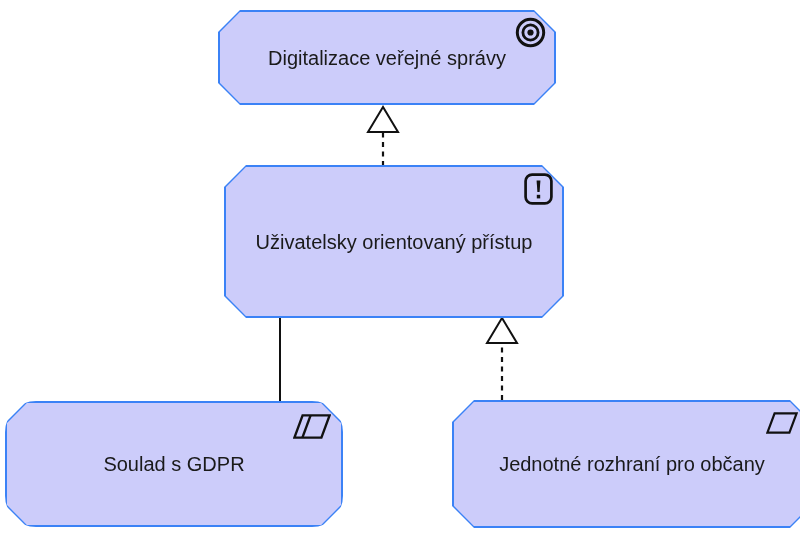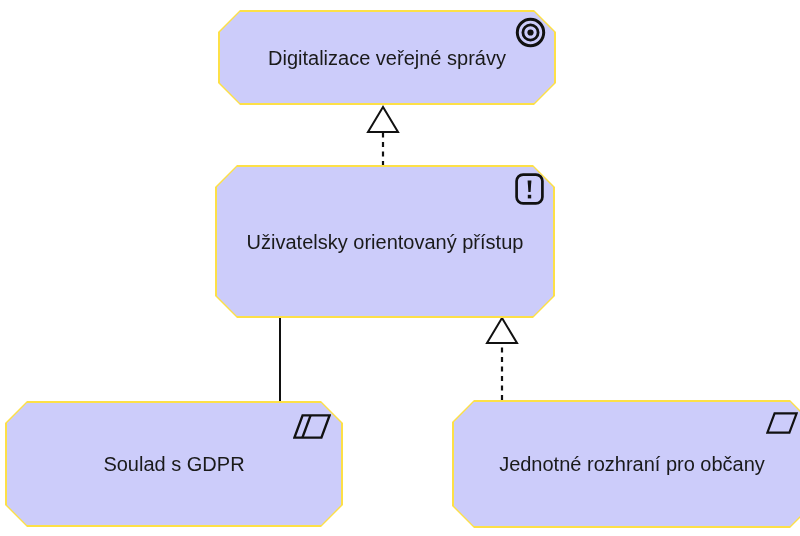--- a/index.html
+++ b/index.html
@@ -2,21 +2,21 @@
 <html><head>
 <meta charset="utf-8">
 <style>
   html,body{margin:0;padding:0;background:#ffffff;}
   .canvas{
     position:relative;width:800px;height:536px;background:#ffffff;overflow:hidden;
     font-family:"Liberation Sans","DejaVu Sans",sans-serif;
   }
   svg.connections{position:absolute;left:0;top:0;z-index:1;}
   .node{
-    position:absolute;z-index:2;background:#fde047;
+    position:absolute;z-index:2;background:#3b82f6;
     clip-path:polygon(22px 0, calc(100% - 22px) 0, 100% 22px, 100% calc(100% - 22px),
       calc(100% - 22px) 100%, 22px 100%, 0 calc(100% - 22px), 0 22px);
   }
   .node-fill{
     position:absolute;inset:1.6px;background:#ccccfa;
     clip-path:polygon(20.8px 0, calc(100% - 20.8px) 0, 100% 20.8px, 100% calc(100% - 20.8px),
       calc(100% - 20.8px) 100%, 20.8px 100%, 0 calc(100% - 20.8px), 0 20.8px);
   }
   .label{
     position:absolute;inset:0;display:flex;align-items:center;justify-content:center;
@@ -57,33 +57,33 @@
     <span class="icon icon-goal">
       <svg width="33" height="33" viewBox="0 0 33 33">
         <circle cx="16.5" cy="16.5" r="13.2" fill="none" stroke="#111111" stroke-width="3"></circle>
         <circle cx="16.5" cy="16.5" r="7.6" fill="none" stroke="#111111" stroke-width="2.8"></circle>
         <circle cx="16.5" cy="16.5" r="3.1" fill="#111111"></circle>
       </svg>
     </span>
     <div class="label">Digitalizace veřejné správy</div>
   </div>
 
-  <div class="node" style="left:215px;top:165px;width:340px;height:153px;text-decoration:underline;">
+  <div class="node" style="left:224px;top:165px;width:340px;height:153px;text-decoration:underline;">
     <div class="node-fill"></div>
     <span class="icon icon-principle">
       <svg width="29" height="32" viewBox="0 0 29 32">
         <rect x="1.6" y="1.6" width="25.8" height="28.8" rx="6.5" fill="none" stroke="#111111" stroke-width="2.7"></rect>
         <path d="M12.6 7.5 L16.4 7.5 L15.6 19 L13.4 19 Z" fill="#111111"></path>
         <rect x="12.8" y="21.8" width="3.4" height="3.6" fill="#111111"></rect>
       </svg>
     </span>
     <div class="label pad-mid">Uživatelsky orientovaný přístup</div>
   </div>
 
-  <div class="node" style="left:5px;top:401px;width:338px;height:126px;">
+  <div class="node" style="left:5px;top:401px;width:338px;height:126px;border-radius:31px;">
     <div class="node-fill"></div>
     <span class="icon icon-constraint">
       <svg width="38" height="25" viewBox="0 0 38 25">
         <polygon points="9.6,1.4 36.6,1.4 28.4,23.6 1.4,23.6" fill="none" stroke="#111111" stroke-width="2.4"></polygon>
         <line x1="17.6" y1="1.4" x2="9.4" y2="23.6" stroke="#111111" stroke-width="2.4"></line>
       </svg>
     </span>
     <div class="label">Soulad s GDPR</div>
   </div>
 

